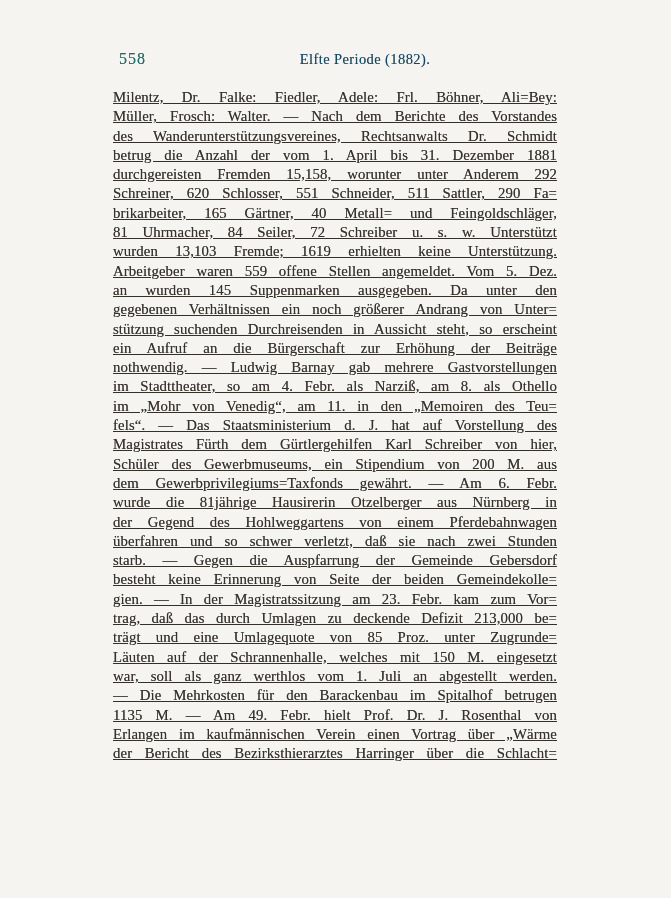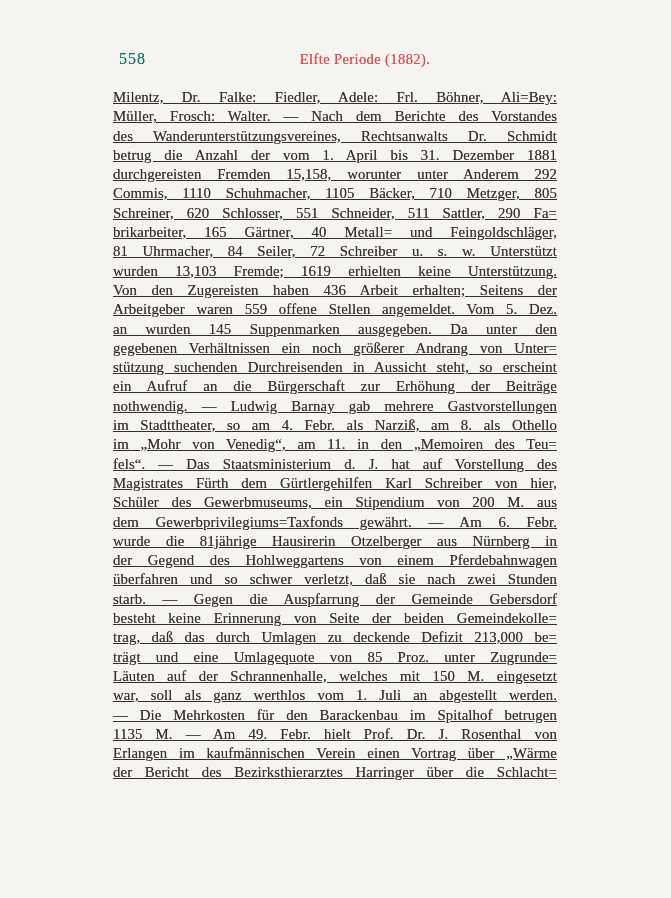--- a/index.html
+++ b/index.html
@@ -36,21 +36,21 @@
     text-shadow: 0 0 0.5px rgba(58,54,47,0.6);
   }
   .running-title {
     position: absolute;
     left: 30px;
     right: -30px;
     top: 1px;
     text-align: center;
     font-size: 14.5px;
     letter-spacing: 0.4px;
-    color: #ef4444;
+    color: #0c4a6e;
     text-shadow: 0 0 0.4px rgba(69,65,58,0.55);
   }
   .bodytext {
     position: absolute;
     left: 113px;
     top: 88px;
     width: 444px;
     text-decoration: underline;
   }
   .line {
@@ -80,31 +80,29 @@
       <div class="line">Milentz, Dr. Falke: Fiedler, Adele: Frl. Böhner, Ali=Bey:</div>
 
       <div class="line">Müller, Frosch: Walter. — Nach dem Berichte des Vorstandes</div>
 
       <div class="line">des Wanderunterstützungsvereines, Rechtsanwalts Dr. Schmidt</div>
 
       <div class="line">betrug die Anzahl der vom 1. April bis 31. Dezember 1881</div>
 
       <div class="line">durchgereisten Fremden 15,158, worunter unter Anderem 292</div>
 
-      <div class="line">Commis, 1110 Schuhmacher, 1105 Bäcker, 710 Metzger, 805</div>
 
       <div class="line">Schreiner, 620 Schlosser, 551 Schneider, 511 Sattler, 290 Fa=</div>
 
       <div class="line">brikarbeiter, 165 Gärtner, 40 Metall= und Feingoldschläger,</div>
 
       <div class="line">81 Uhrmacher, 84 Seiler, 72 Schreiber u. s. w. Unterstützt</div>
 
       <div class="line">wurden 13,103 Fremde; 1619 erhielten keine Unterstützung.</div>
 
-      <div class="line">Von den Zugereisten haben 436 Arbeit erhalten; Seitens der</div>
 
       <div class="line">Arbeitgeber waren 559 offene Stellen angemeldet. Vom 5. Dez.</div>
 
       <div class="line">an wurden 145 Suppenmarken ausgegeben. Da unter den</div>
 
       <div class="line">gegebenen Verhältnissen ein noch größerer Andrang von Unter=</div>
 
       <div class="line">stützung suchenden Durchreisenden in Aussicht steht, so erscheint</div>
 
       <div class="line">ein Aufruf an die Bürgerschaft zur Erhöhung der Beiträge</div>
@@ -126,20 +124,21 @@
       <div class="line">wurde die 81jährige Hausirerin Otzelberger aus Nürnberg in</div>
 
       <div class="line">der Gegend des Hohlweggartens von einem Pferdebahnwagen</div>
 
       <div class="line">überfahren und so schwer verletzt, daß sie nach zwei Stunden</div>
 
       <div class="line">starb. — Gegen die Auspfarrung der Gemeinde Gebersdorf</div>
 
       <div class="line">besteht keine Erinnerung von Seite der beiden Gemeindekolle=</div>
 
+      <div class="line">gien. — In der Magistratssitzung am 23. Febr. kam zum Vor=</div>
 
       <div class="line">trag, daß das durch Umlagen zu deckende Defizit 213,000 be=</div>
 
       <div class="line">trägt und eine Umlagequote von 85 Proz. unter Zugrunde=</div>
 
 
       <div class="line">Läuten auf der Schrannenhalle, welches mit 150 M. eingesetzt</div>
 
       <div class="line">war, soll als ganz werthlos vom 1. Juli an abgestellt werden.</div>
 

